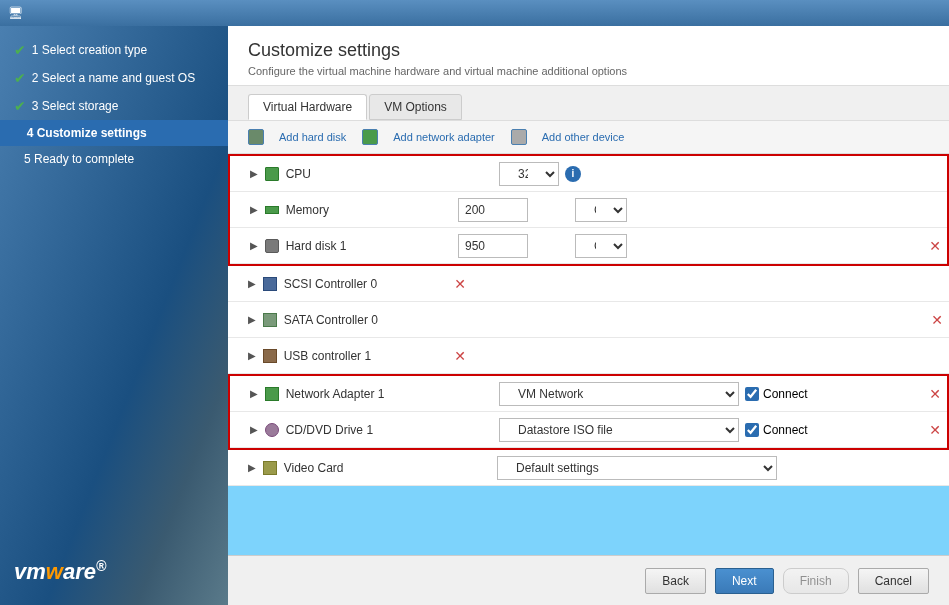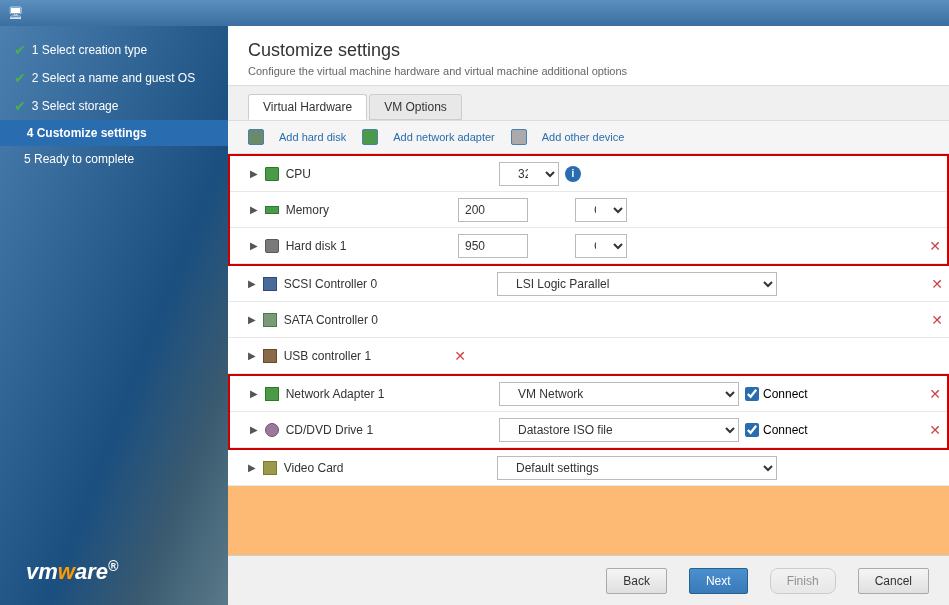--- a/index.html
+++ b/index.html
@@ -55,21 +55,21 @@
       bottom: 20px;
       left: 14px;
       color: white;
       font-size: 20px;
       font-weight: bold;
       font-style: italic;
     }
 
     .content-area {
       flex: 1;
-      background: #fdba74;
+      background: #7dd3fc;
       display: flex;
       flex-direction: column;
     }
 
     .content-header {
       background: white;
       padding: 14px 20px 8px 20px;
       border-bottom: 1px solid #ddd;
     }
 
@@ -235,21 +235,21 @@
       height: 14px;
       accent-color: #2a6cb0;
     }
 
     .footer-bar {
       background: #f0f0f0;
       border-top: 1px solid #ccc;
       padding: 10px 20px;
       display: flex;
       justify-content: flex-end;
-      gap: 22px;
+      gap: 9px;
       height: 50px;
       align-items: center;
     }
 
     .footer-btn {
       padding: 5px 16px;
       font-size: 12px;
       border: 1px solid #aaa;
       background: linear-gradient(to bottom, #f5f5f5, #e0e0e0);
       cursor: pointer;
@@ -311,21 +311,21 @@
     </div>
     <div class="sidebar-item active">
       <span>&nbsp;&nbsp;</span>
       <span>4 Customize settings</span>
     </div>
     <div class="sidebar-item">
       <span>&nbsp;&nbsp;&nbsp;5 Ready to complete</span>
     </div>
 
     <div class="vmware-logo">
-      <span style="font-weight:bold; font-size:22px;margin-left:12px;">
+      <span style="font-weight:bold; font-size:22px;">
         <span style="color:white;">vm</span><span style="color:#f90;">w</span><span style="color:white;">are</span><span style="color:white; font-size:14px; vertical-align:super;">®</span>
       </span>
     </div>
   </div>
 
   <div class="content-area">
     <div class="content-header">
       <h2>Customize settings</h2>
       <p>Configure the virtual machine hardware and virtual machine additional options</p>
     </div>
@@ -410,27 +410,20 @@
         </div>
       </div>
 
       <div class="hw-row" style="background:white; border-bottom:1px solid #e8e8e8;">
         <div class="row-label">
           <span class="expand-arrow">▶</span>
           <span class="row-icon">
               <span class="icon-scsi"></span>
             </span>
           <span>SCSI Controller 0</span>
-        </div>
-        <div class="row-value">
-          <select class="full-select">
-            <option>LSI Logic Parallel</option>
-            <option>LSI Logic SAS</option>
-            <option>VMware Paravirtual</option>
-          </select>
         </div>
         <div class="row-delete" style="color:#cc4444; cursor:pointer;">✕</div>
       </div>
 
       <div class="hw-row" style="background:white; border-bottom:1px solid #e8e8e8;">
         <div class="row-label">
           <span class="expand-arrow">▶</span>
           <span class="row-icon">
               <span class="icon-sata"></span>
             </span>

